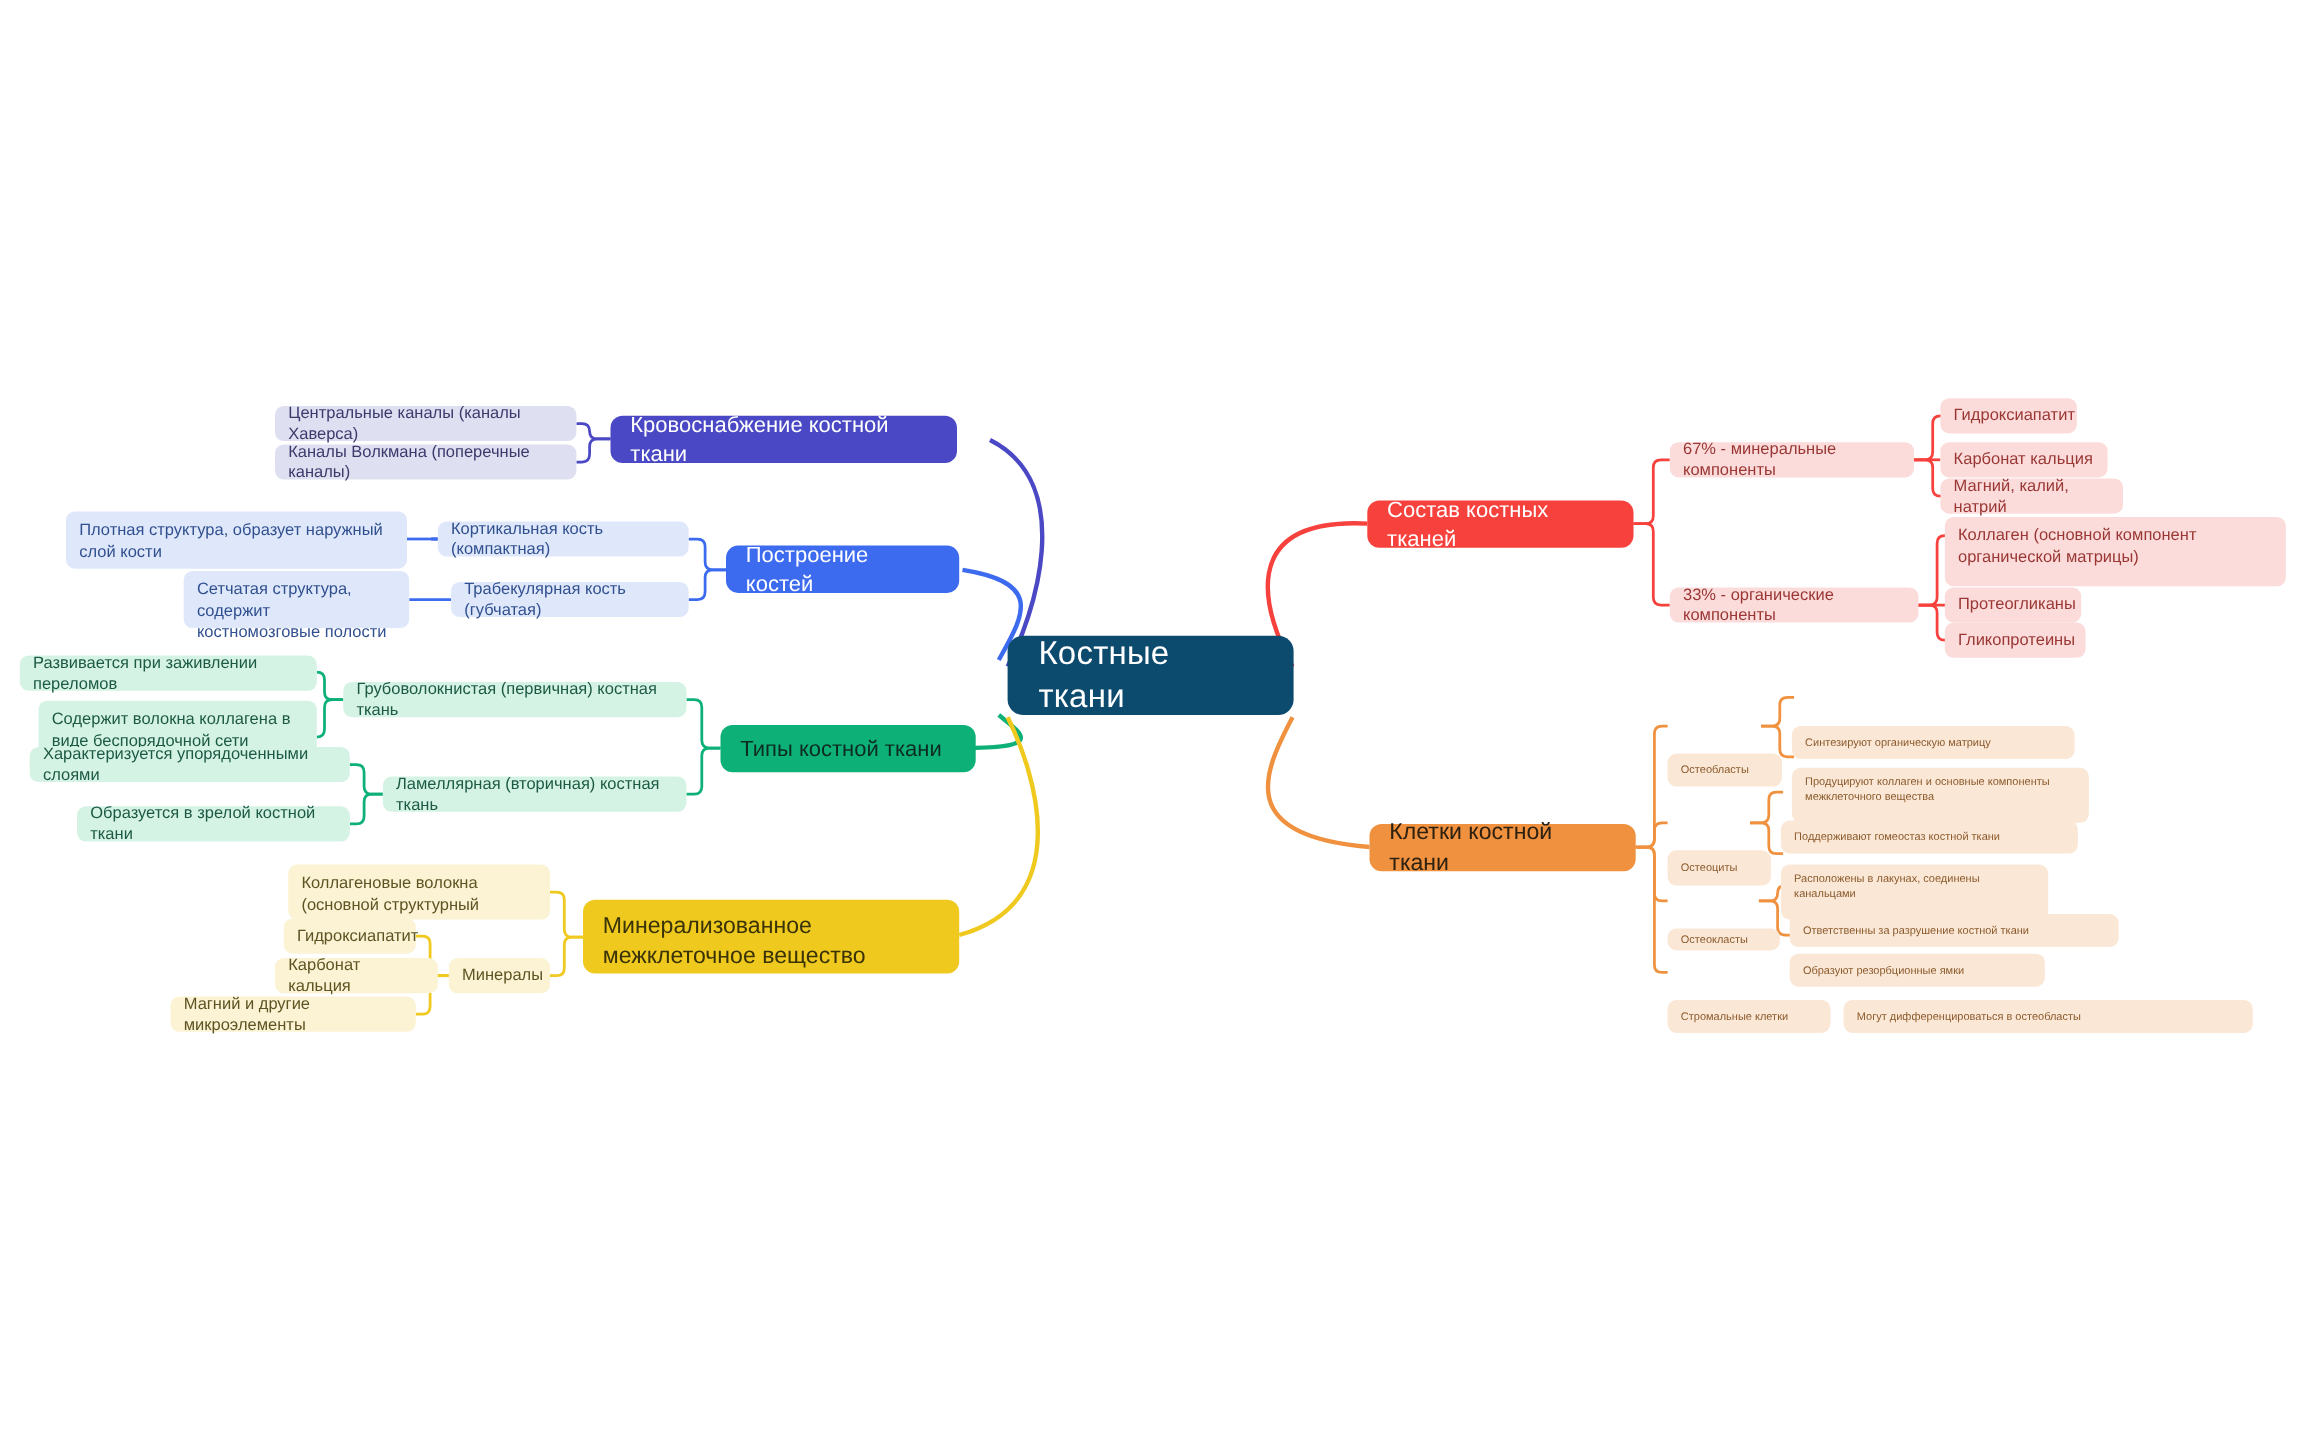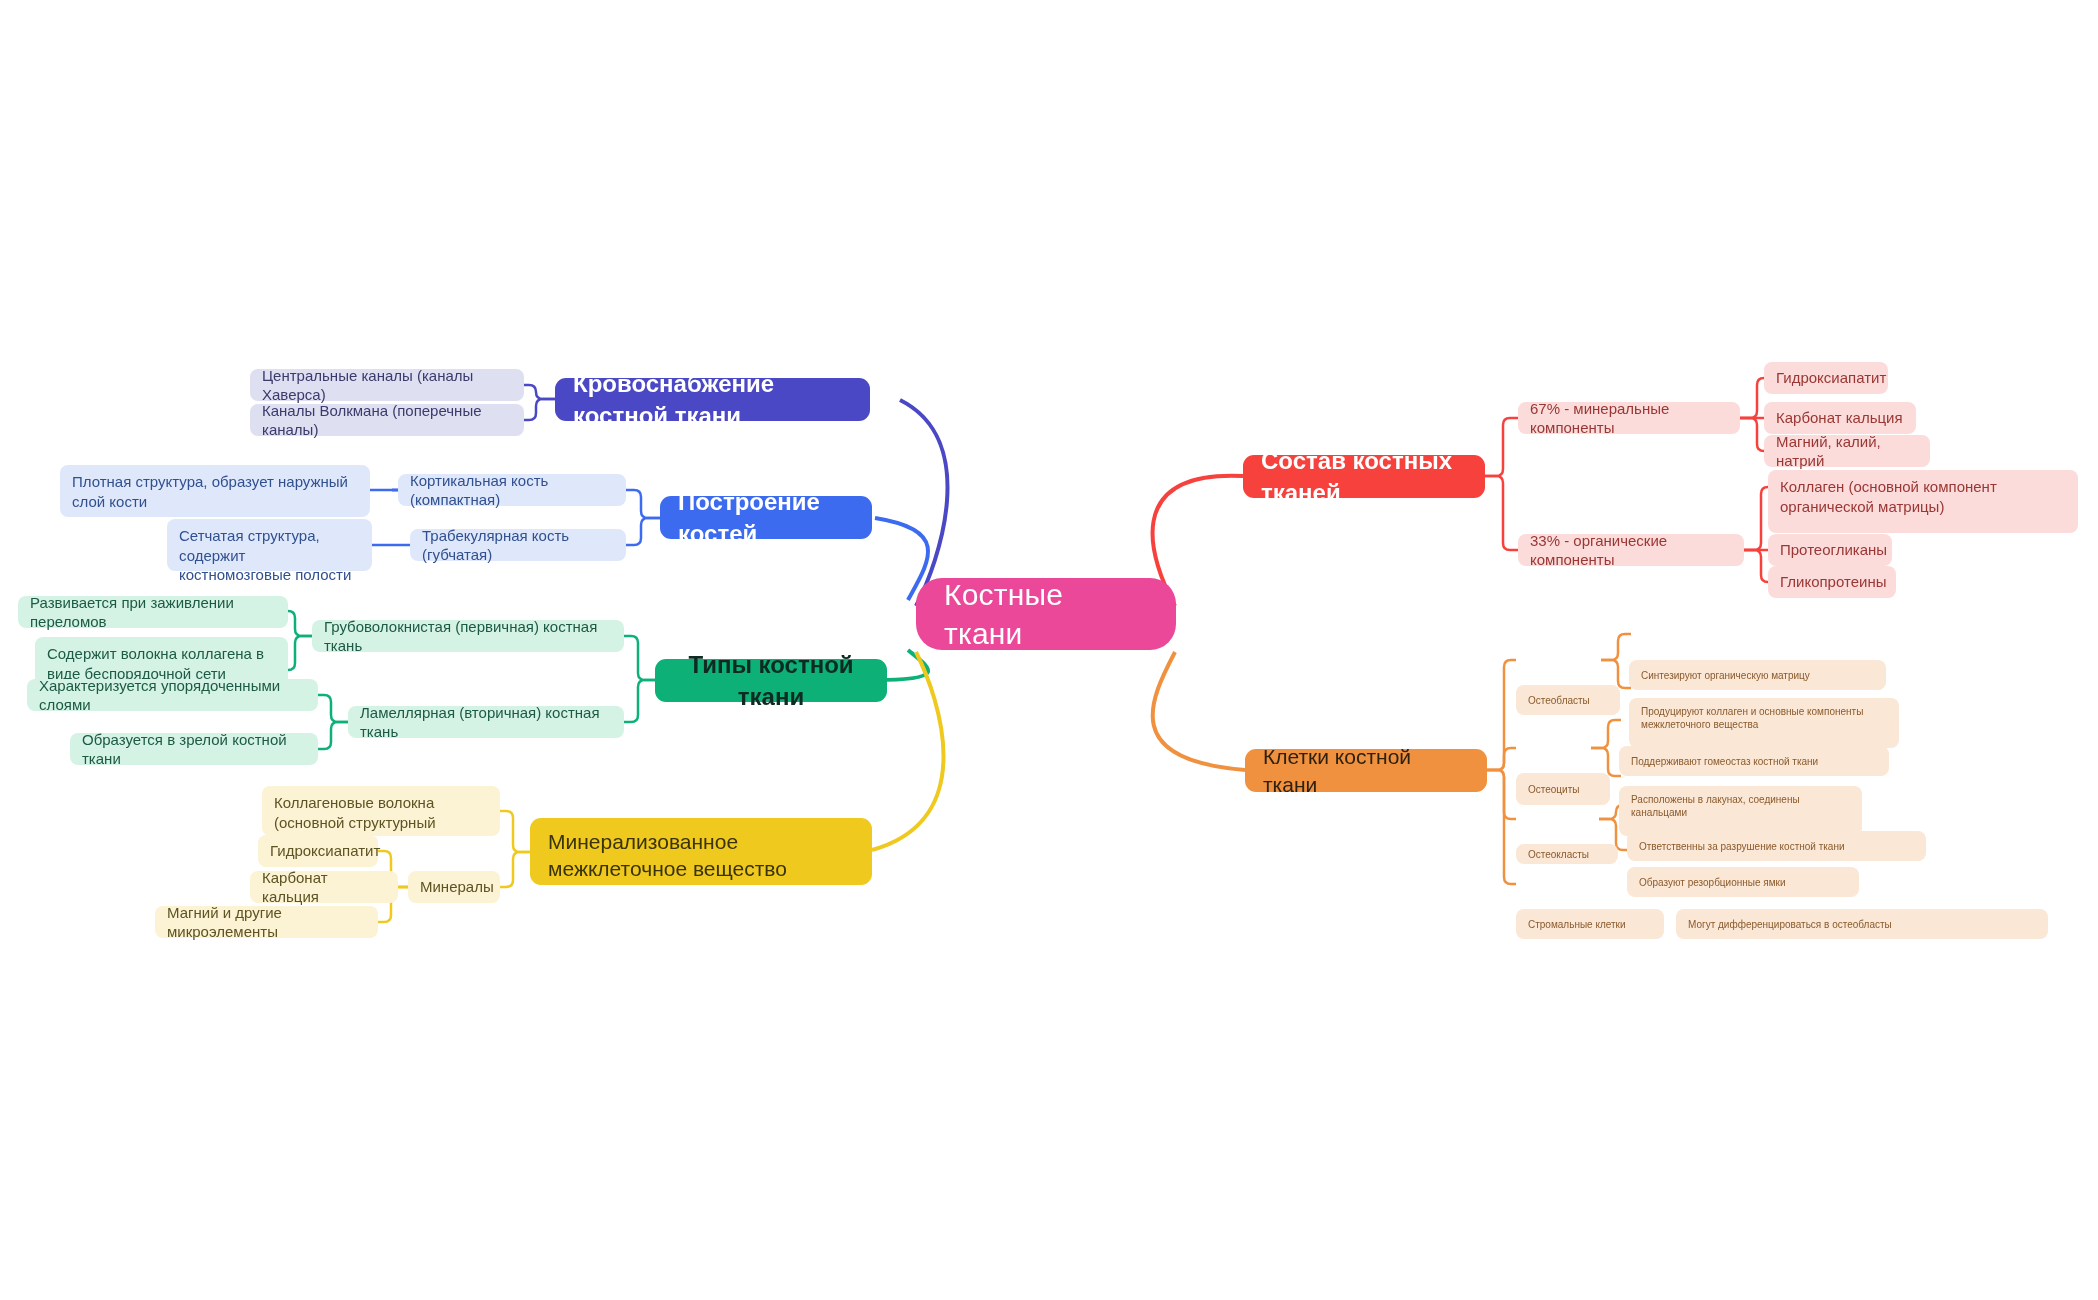--- a/index.html
+++ b/index.html
@@ -29,32 +29,32 @@
     position: absolute;
     box-sizing: border-box;
     display: flex;
     align-items: center;
     border-radius: 10px;
     white-space: pre-wrap;
     line-height: 1.30;
   }
   
   .central {
-    background: #ec4899;
+    background: #0c4a6e;
     color: #ffffff;
     font-size: 30px;
     letter-spacing: 0.2px;
-    border-radius: 26px;
+    border-radius: 14px;
     padding: 0 28px;
     justify-content: center;
   }
   
   .l1 {
-    font-size: 24px;
-    font-weight: bold;
+    font-size: 20px;
+    font-weight: normal;
     border-radius: 11px;
     padding: 0 18px;
   }
   .l1.purple { background: #4A48C4; color: #ffffff; }
   .l1.blue   { background: #3D6BEF; color: #ffffff; align-items: center; }
   .l1.green  { background: #0DB077; color: #0d2b22; }
   .l1.yellow { background: #EFC91E; color: #3a3308; font-weight: normal; font-size: 21px; align-items: flex-start; padding-top: 10px;}
   .l1.red    { background: #F6413C; color: #ffffff; }
   .l1.orange { background: #F0913F; color: #2e2110; font-weight: normal; font-size: 21px; }
 

